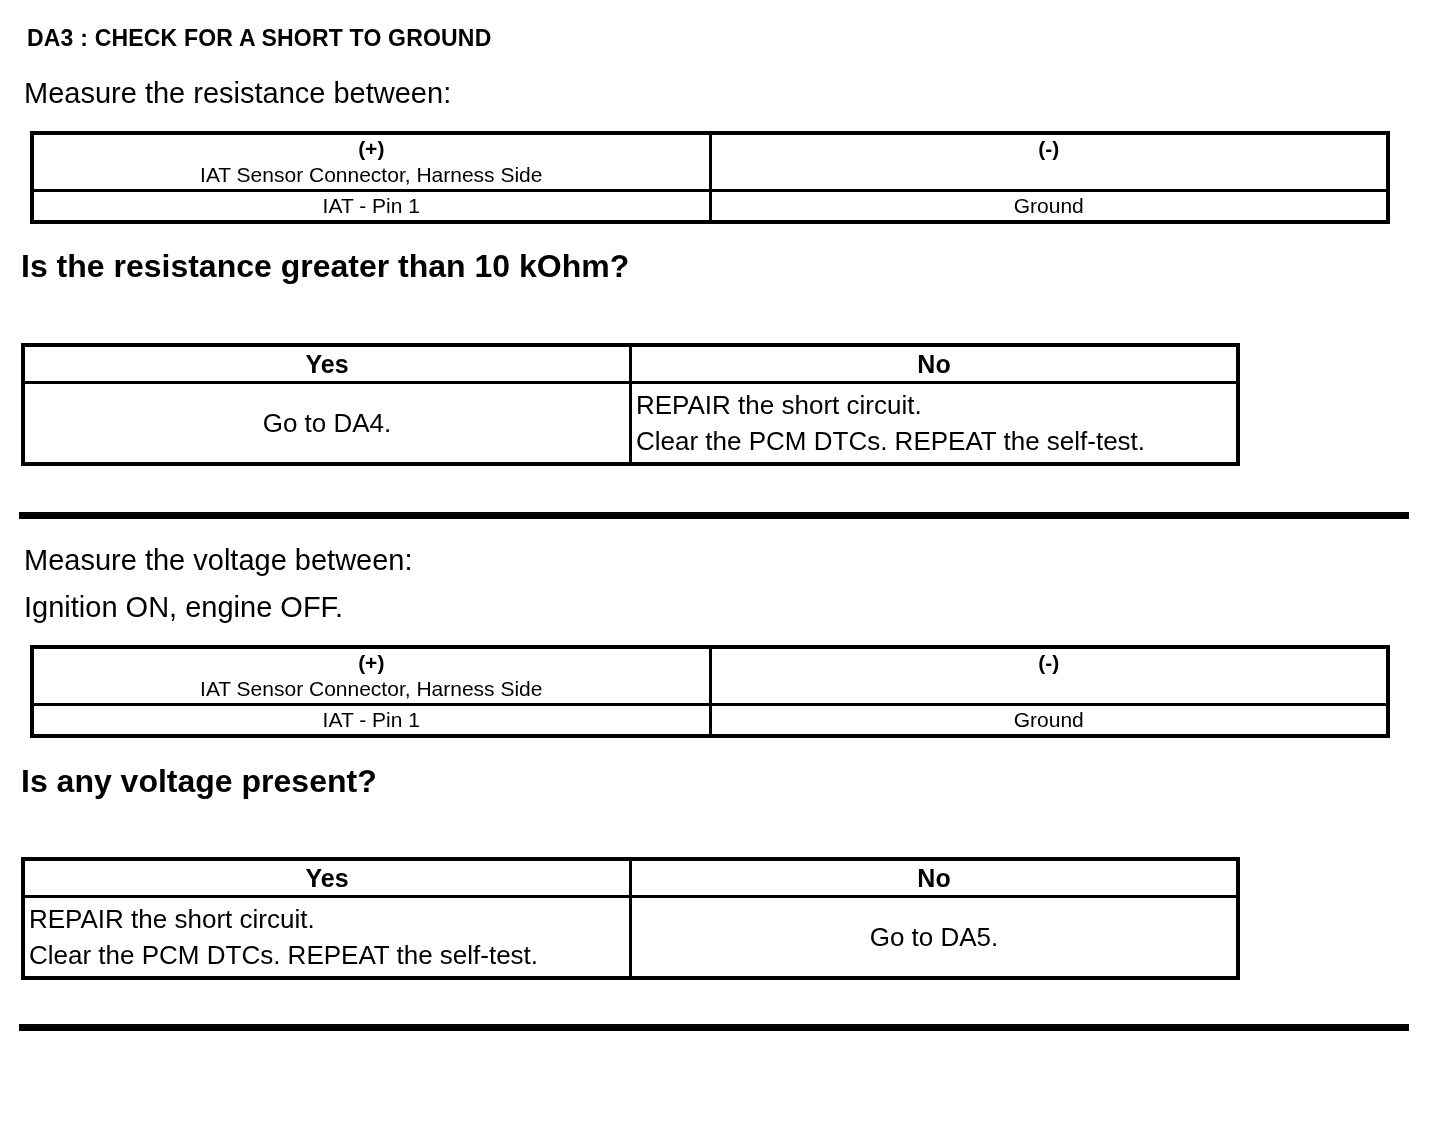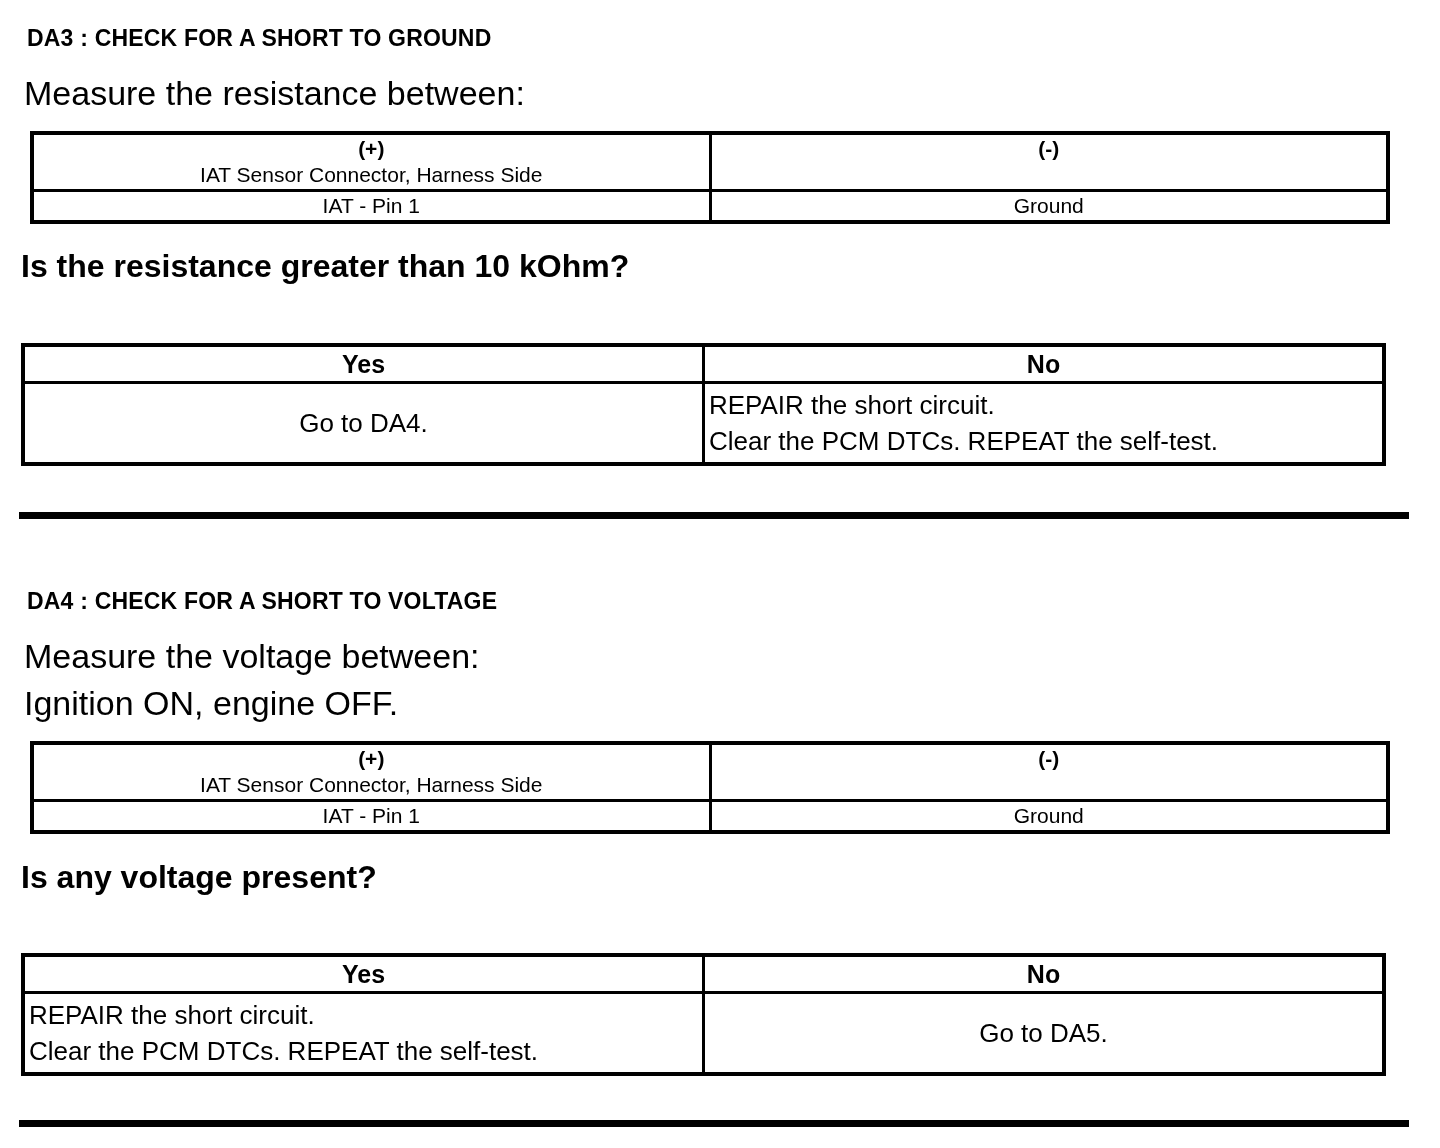--- a/index.html
+++ b/index.html
@@ -17,21 +17,21 @@
   .section-title {
     font-size: 23px;
     font-weight: bold;
     line-height: 28px;
     margin: 0 0 0 27px;
     letter-spacing: 0.2px;
   }
   .title-da3 { padding-top: 24px; }
   .title-da4 { padding-top: 68px; }
   .para {
-    font-size: 34px;
+    font-size: 29px;
     line-height: 32px;
     margin: 0 0 0 24px;
   }
   .para-measure1 { margin-top: 25px; }
   .para-ignition { margin-top: 15px; }
   .para-measure2 { margin-top: 25px; }
   .question {
     font-size: 32px;
     font-weight: bold;
     line-height: 32px;
@@ -55,21 +55,21 @@
     text-align: center;
     padding: 1px 4px;
     vertical-align: top;
   }
   .mtable .sign {
     display: block;
     font-weight: bold;
   }
   .mtable .sub-label { display: block; }
   .dtable {
-    width: 1365px;
+    width: 1219px;
     margin: 0 0 0 21px;
     border: 4px solid #000000;
   }
   .dtable-1 { margin-top: 61px; }
   .dtable-2 { margin-top: 60px; }
   .dtable th {
     border: 3px solid #000000;
     font-size: 25px;
     font-weight: bold;
     text-align: center;
@@ -147,21 +147,20 @@
           <span class="action-line">Clear the PCM DTCs. REPEAT the self-test.</span>
         </td>
       </tr>
     </tbody>
   </table>
 </div>
 
 <div class="divider divider-1"></div>
 
 <div>
-  <h1 class="section-title title-da4">DA4 : CHECK FOR A SHORT TO VOLTAGE</h1>
 
   <p class="para para-measure2">Measure the voltage between:</p>
 
   <p class="para para-ignition">Ignition ON, engine OFF.</p>
 
   <table class="mtable">
     <colgroup>
         <col style="width:50%">
         <col style="width:50%">
       </colgroup>

